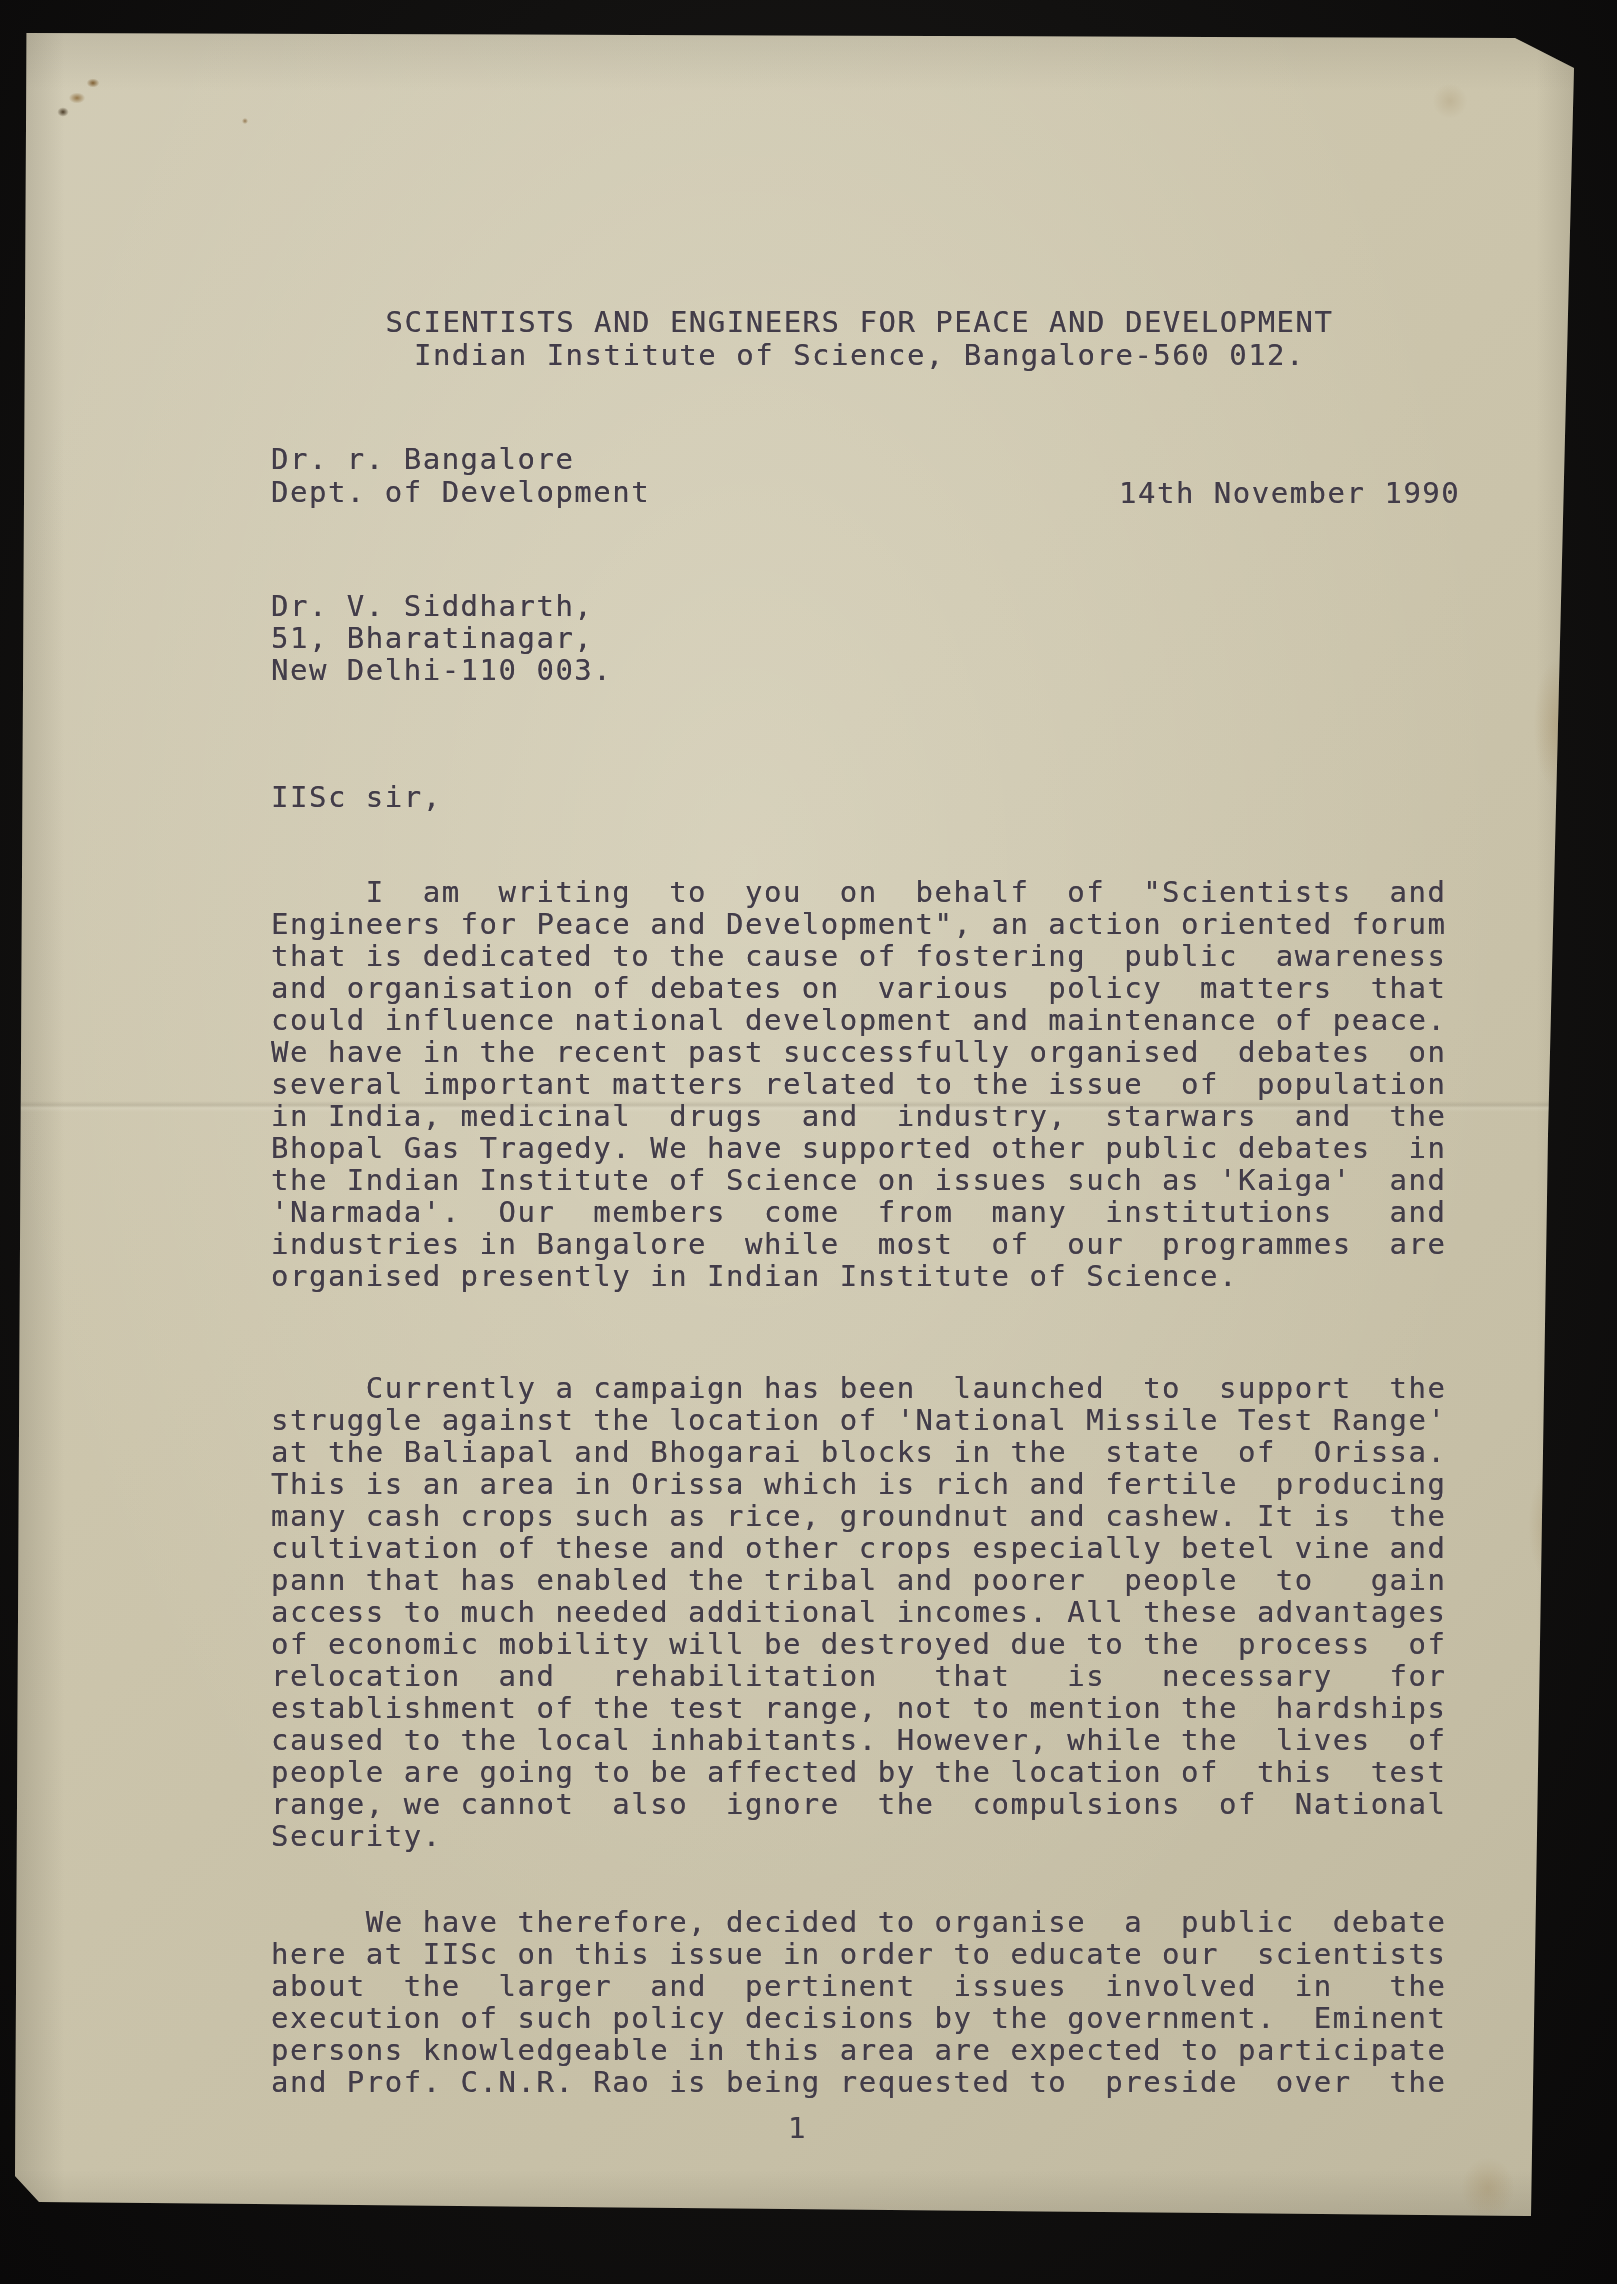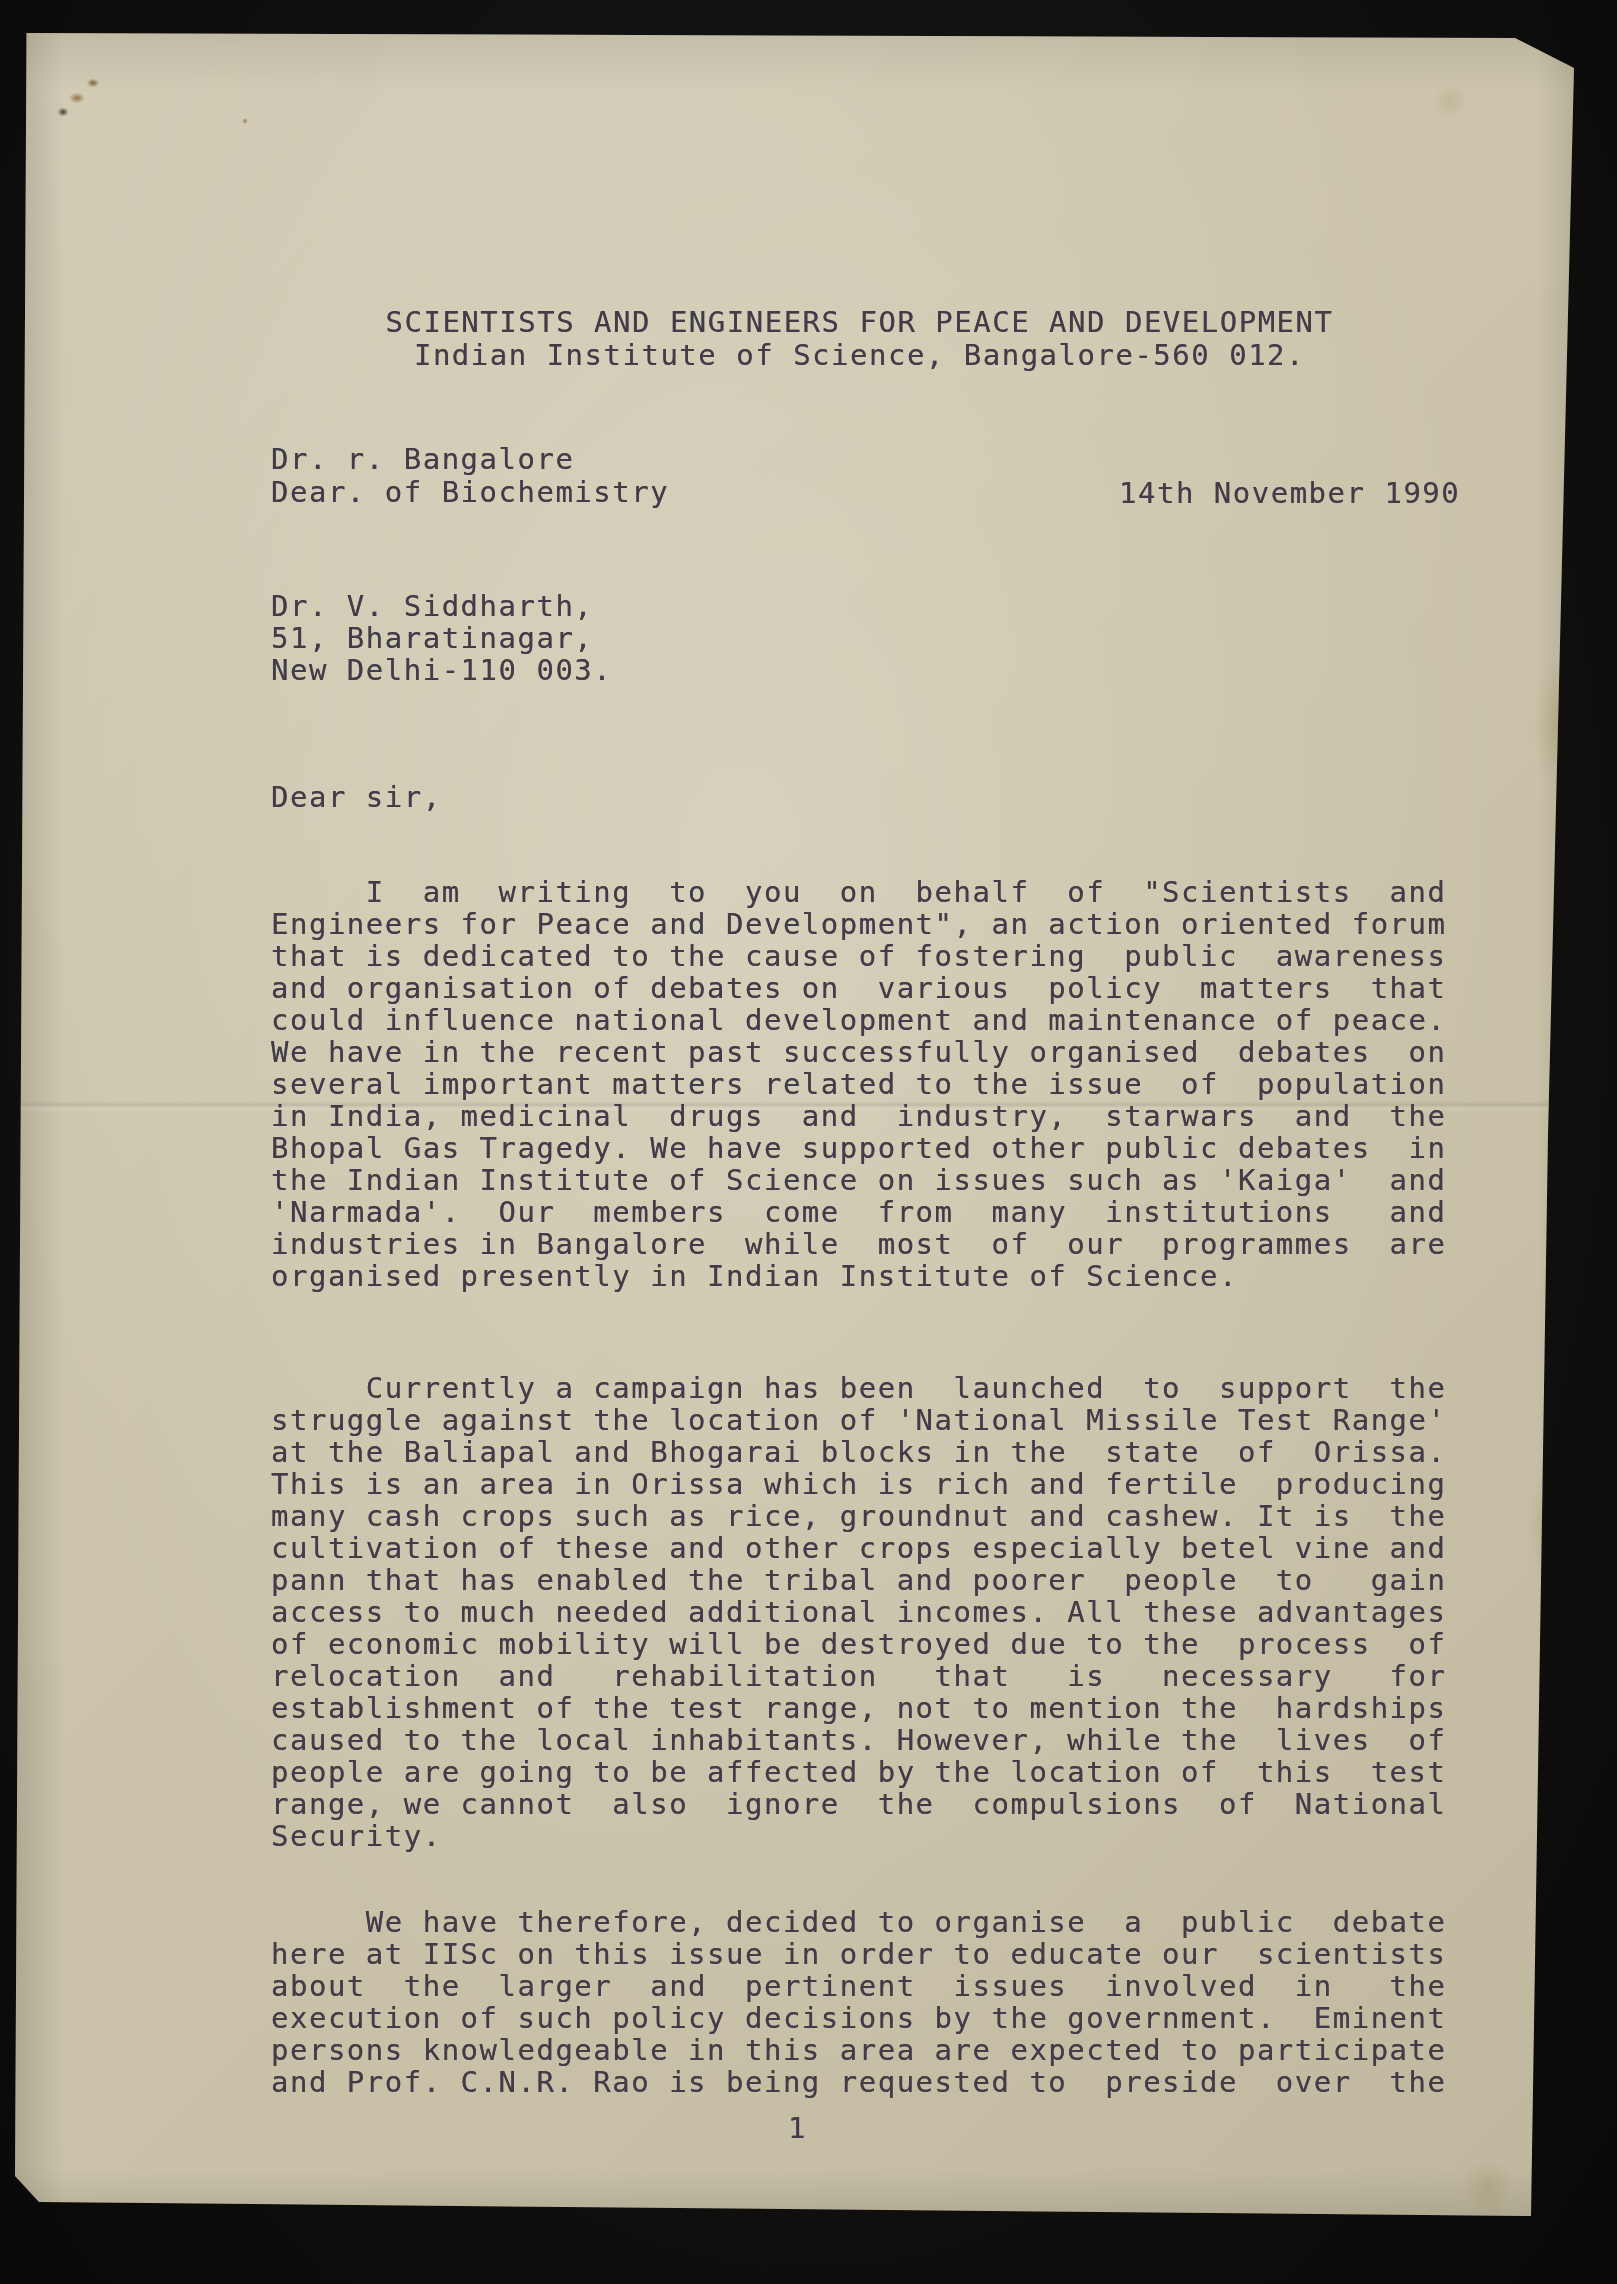--- a/index.html
+++ b/index.html
@@ -92,29 +92,29 @@
 
 <div class="scene">
   <div class="paper"></div>
 
   <div class="letter">
 
     <div class="org-header"><span>SCIENTISTS AND ENGINEERS FOR PEACE AND DEVELOPMENT</span>
 <span>Indian Institute of Science, Bangalore-560 012.</span></div>
 
     <div class="sender-block"><span>Dr. r. Bangalore</span>
-<span>Dear. of Biochemistry</span></div>
+<span>Dept. of Development</span></div>
 
     <div class="letter-date">14th November 1990</div>
 
     <div class="recipient">Dr. V. Siddharth,
 51, Bharatinagar,
 New Delhi-110 003.</div>
 
-    <div class="salutation">Dear sir,</div>
+    <div class="salutation">IISc sir,</div>
 
     <div class="para para-2">     Currently a campaign has been  launched  to  support  the
 struggle against the location of 'National Missile Test Range'
 at the Baliapal and Bhogarai blocks in the  state  of  Orissa.
 This is an area in Orissa which is rich and fertile  producing
 many cash crops such as rice, groundnut and cashew. It is  the
 cultivation of these and other crops especially betel vine and
 pann that has enabled the tribal and poorer  people  to   gain
 access to much needed additional incomes. All these advantages
 of economic mobility will be destroyed due to the  process  of

